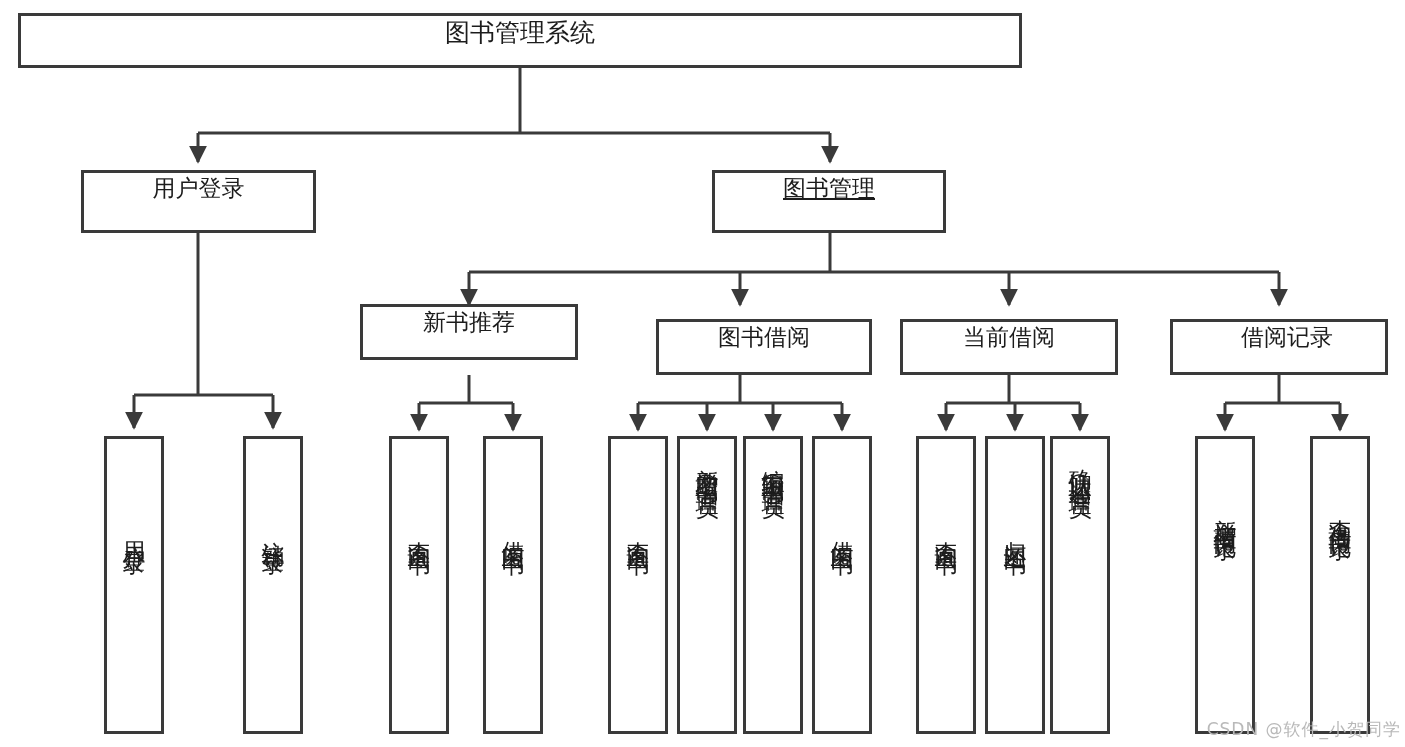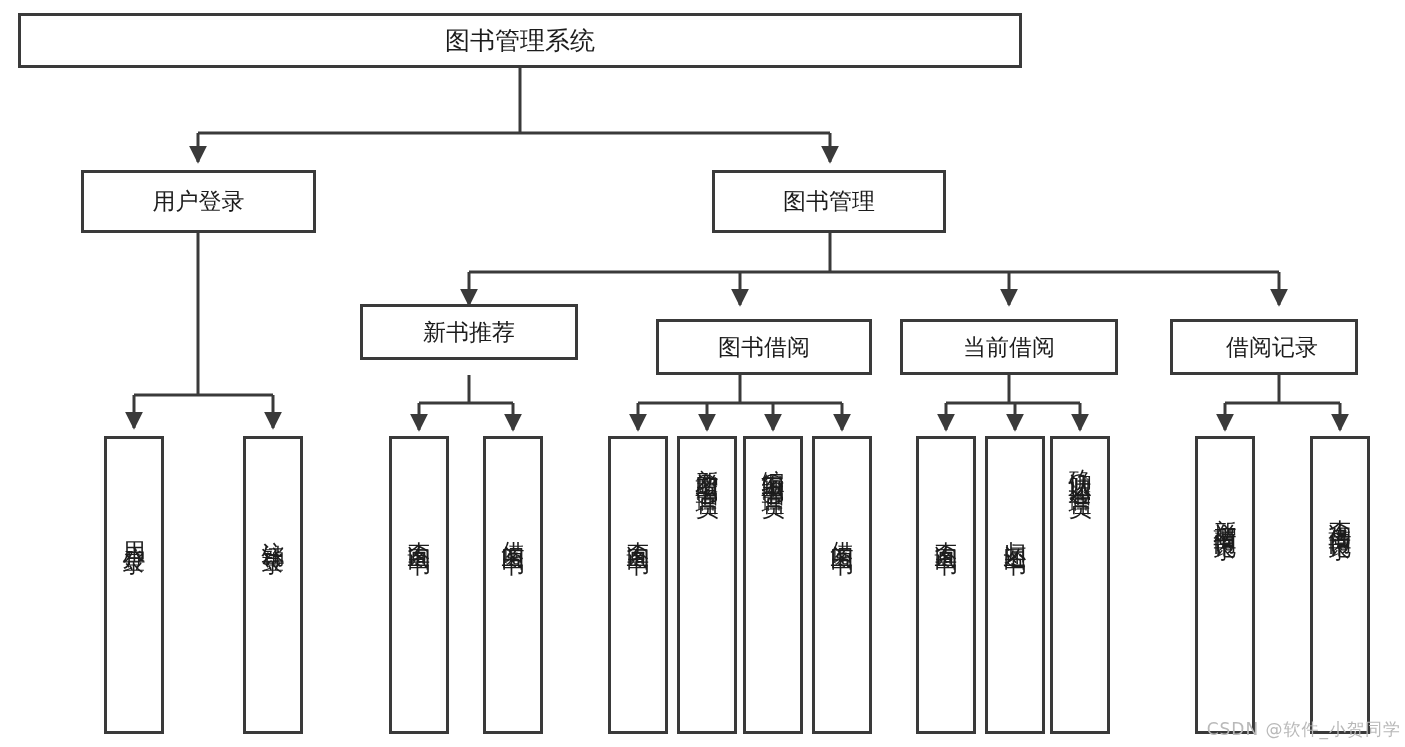--- a/index.html
+++ b/index.html
@@ -24,21 +24,20 @@
     width: 1405px;
     height: 747px;
     pointer-events: none;
   }
   .node {
     position: absolute;
     box-sizing: border-box;
     border: 3px solid #3a3a3a;
     background: #ffffff;
     display: flex;
-    align-items: center;
     justify-content: center;
     color: #1c1c1c;
   }
   .node.level1 { font-size: 25px; }
   .node.level2 { font-size: 23px; }
   .node.level3 { font-size: 23px; }
   .node.leaf {
     font-size: 23px;
     align-items: flex-start;
     justify-content: center;
@@ -120,34 +119,34 @@
     </g>
   </svg>
 
   <div class="node level1" style="left:18px; top:13px; width:1004px; height:55px;">
     <span>图书管理系统</span>
   </div>
 
   <div class="node level2" style="left:81px; top:170px; width:235px; height:63px;">
     <span>用户登录</span>
   </div>
-  <div class="node level2" style="left:712px; top:170px; width:234px; height:63px;">
+  <div class="node level2" style="left:712px; top:170px; width:234px; height:63px;text-decoration:underline;">
     <span>图书管理</span>
   </div>
 
   <div class="node level3" style="left:360px; top:304px; width:218px; height:56px;">
     <span>新书推荐</span>
   </div>
   <div class="node level3" style="left:632px; top:319px; width:216px; height:56px;margin-left:24px;">
     <span>图书借阅</span>
   </div>
   <div class="node level3" style="left:900px; top:319px; width:218px; height:56px;">
     <span>当前借阅</span>
   </div>
-  <div class="node level3" style="left:1170px; top:319px; width:188px; height:56px;padding-left:16px;">
+  <div class="node level3" style="left:1170px; top:319px; width:218px; height:56px;padding-left:16px;">
     <span>借阅记录</span>
   </div>
 
   <div class="node leaf leaf-short" style="left:104px; top:436px; width:60px; height:298px;">
     <span class="vtext">用户登录</span>
   </div>
   <div class="node leaf leaf-short" style="left:243px; top:436px; width:60px; height:298px;">
     <span class="vtext">注销登录</span>
   </div>
 

